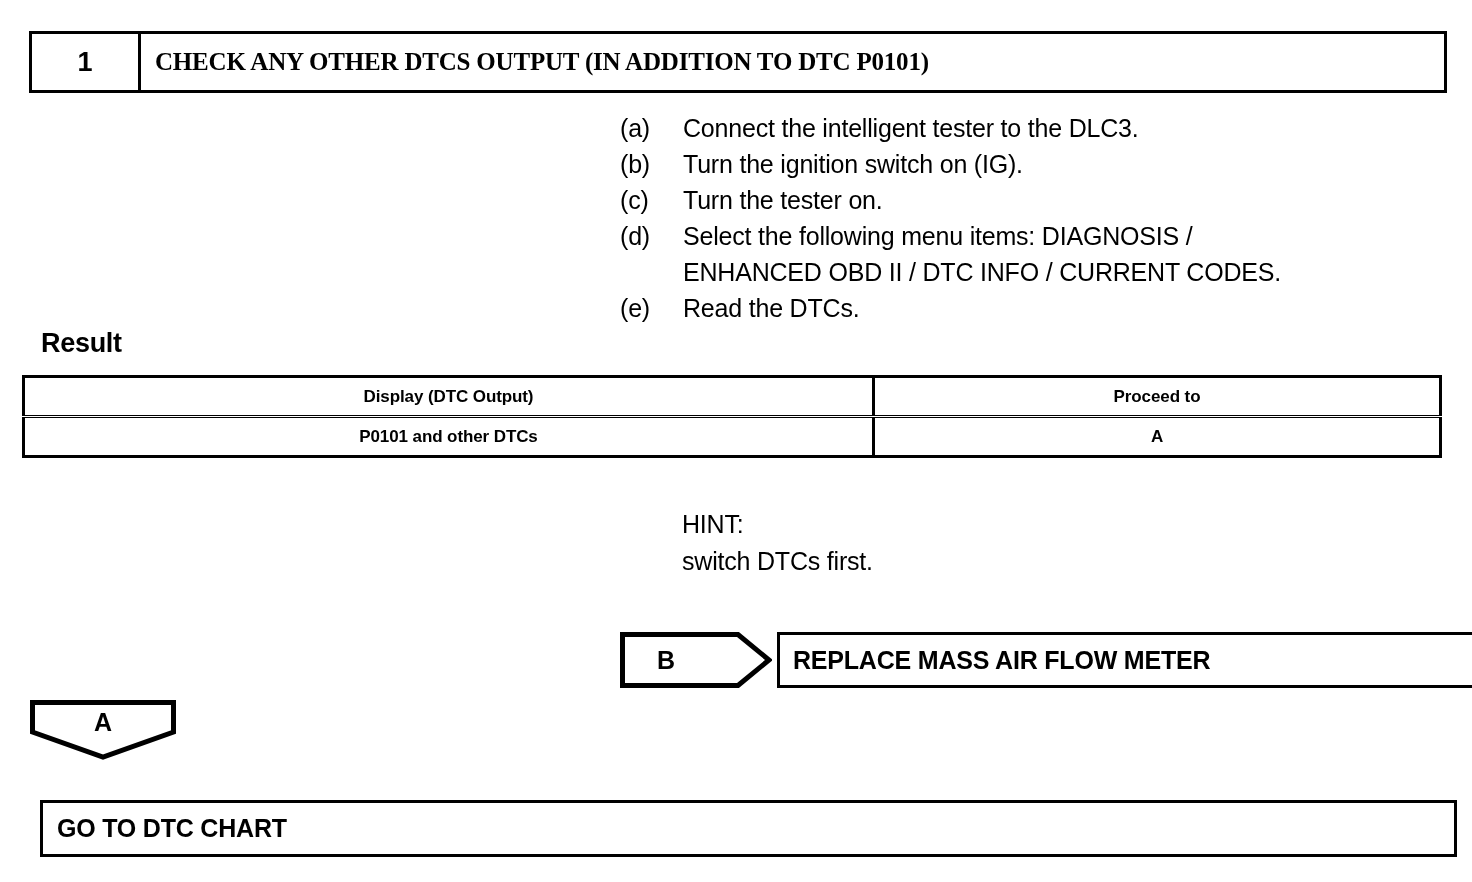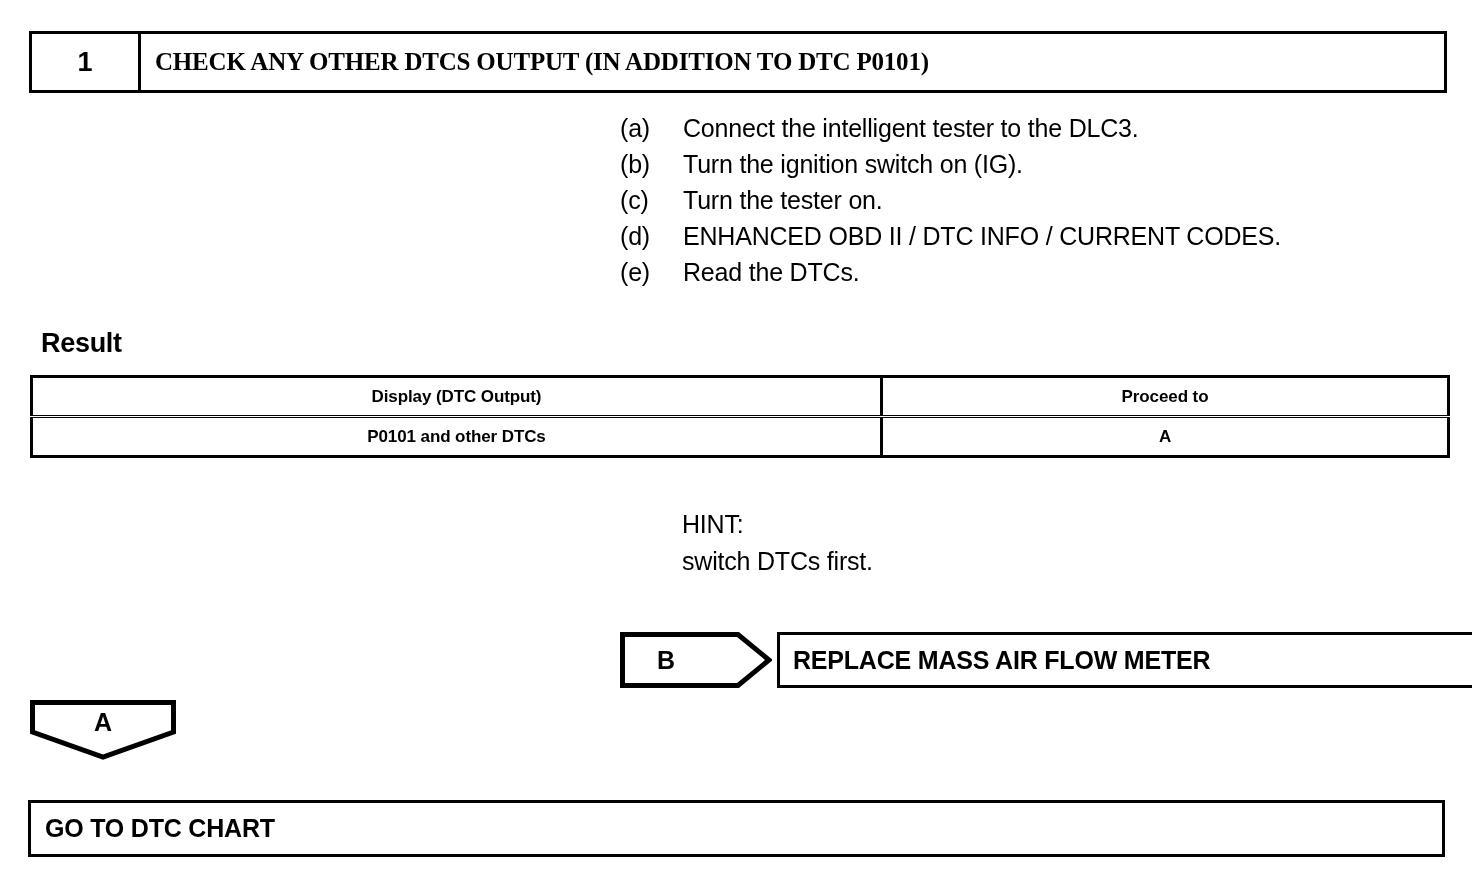--- a/index.html
+++ b/index.html
@@ -89,21 +89,21 @@
     top: 328px;
     font-size: 27px;
     font-weight: bold;
     letter-spacing: -0.3px;
     margin-left: 11px;
   }
 
   
   .result-table {
     position: absolute;
-    left: 30px;
+    left: 22px;
     top: 375px;
     width: 1417px;
     border-collapse: collapse;
     table-layout: fixed;
   }
   .result-table col.c1 { width: 850px; }
   .result-table col.c2 { width: 567px; }
   .result-table th,
   .result-table td {
     text-align: center;
@@ -198,21 +198,21 @@
     display: flex;
     align-items: center;
     justify-content: center;
     font-size: 25px;
     font-weight: bold;
   }
 
   
   .bottom-box {
     position: absolute;
-    left: 28px;
+    left: 40px;
     top: 800px;
     width: 1417px;
     height: 57px;
     border: 3px solid #000;
     box-sizing: border-box;
     display: flex;
     align-items: center;
     padding-left: 14px;
   }
   .bottom-box-text {
@@ -243,20 +243,21 @@
     <span class="proc-label">(b)</span>
     <span class="proc-text">Turn the ignition switch on (IG).</span>
   </div>
   <div class="proc-row">
     <span class="proc-label">(c)</span>
     <span class="proc-text">Turn the tester on.</span>
   </div>
   <div class="proc-row">
     <span class="proc-label">(d)</span>
     <span class="proc-text">
+      <span>Select the following menu items: DIAGNOSIS /</span>
       <span class="cont">ENHANCED OBD II / DTC INFO / CURRENT CODES.</span>
     </span>
   </div>
   <div class="proc-row">
     <span class="proc-label">(e)</span>
     <span class="proc-text">Read the DTCs.</span>
   </div>
 </div>
 
 <div class="result-label">Result</div>

